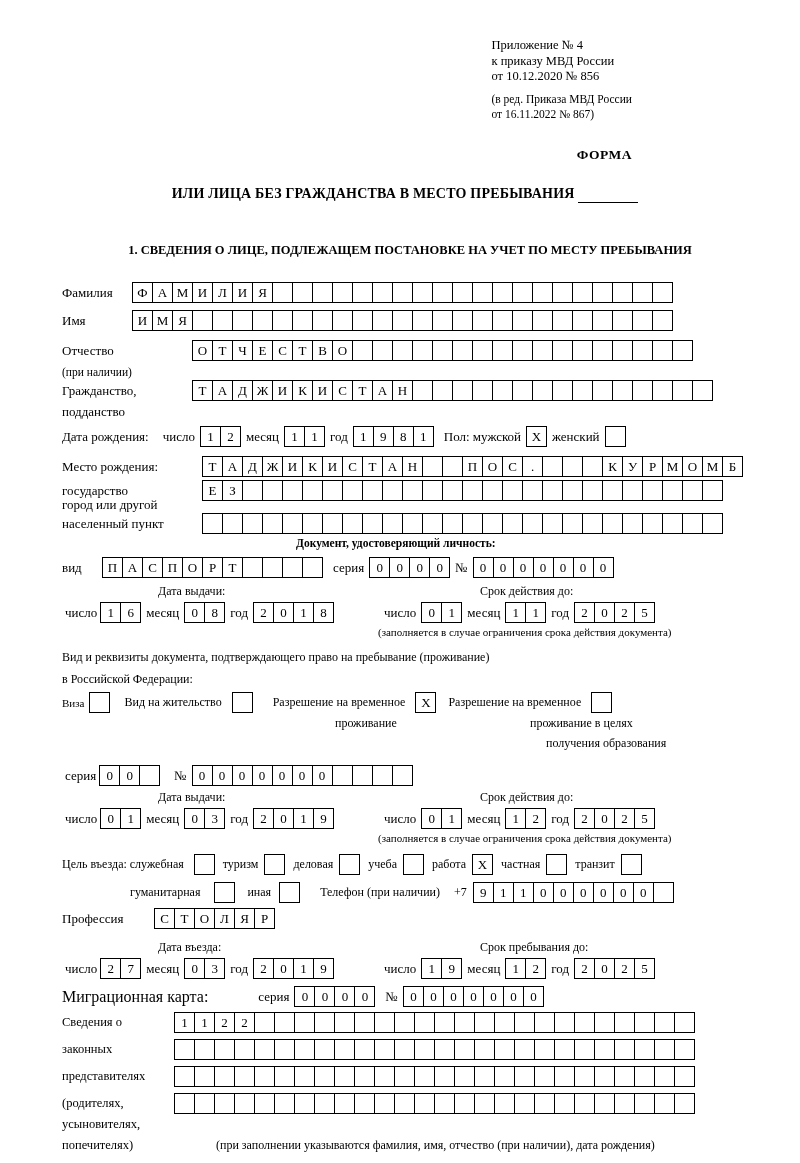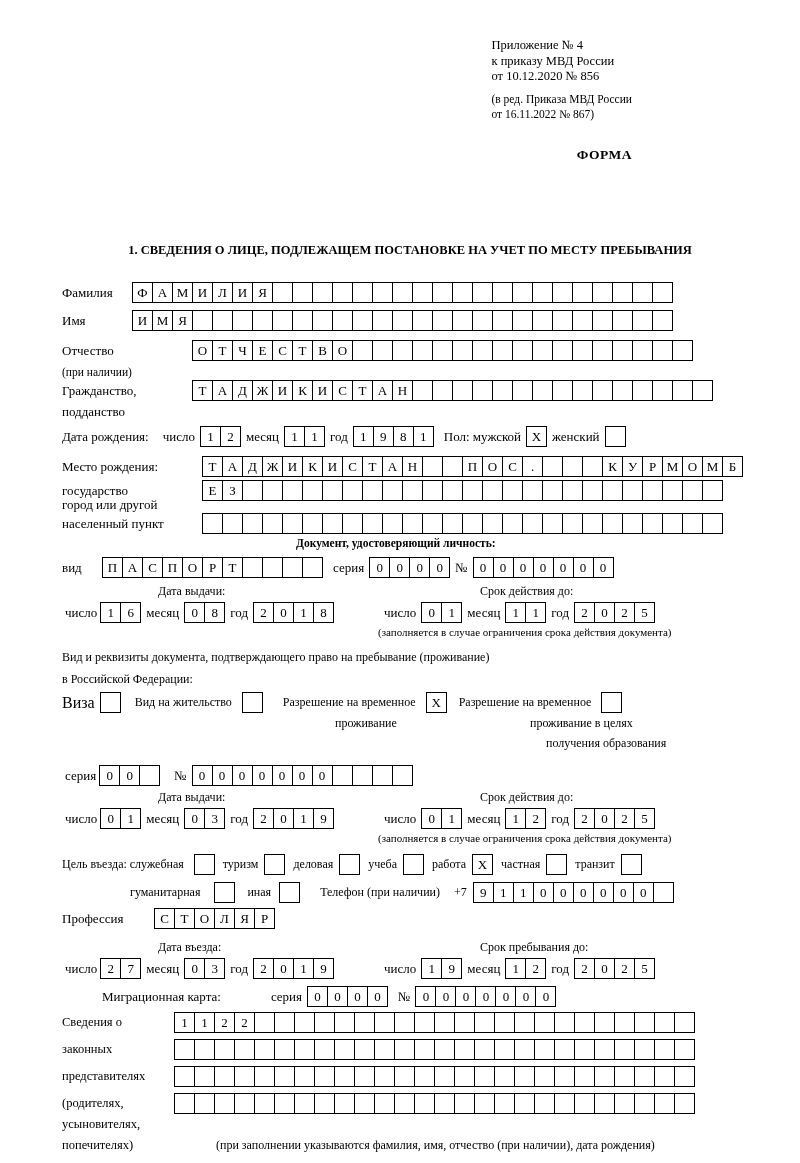--- a/index.html
+++ b/index.html
@@ -67,20 +67,21 @@
     <div class="l">Приложение № 4</div>
     <div class="l">к приказу МВД России</div>
     <div class="l">от 10.12.2020 № 856</div>
     <div class="gap"></div>
     <div class="l small">(в ред. Приказа МВД России</div>
     <div class="l small">от 16.11.2022 № 867)</div>
   </div>
   <div class="forma">ФОРМА</div>
 
   <div class="title">
+    <div><span>ИЛИ ЛИЦА БЕЗ ГРАЖДАНСТВА В МЕСТО ПРЕБЫВАНИЯ</span> <span class="ul"></span></div>
   </div>
   <div class="section1">1. СВЕДЕНИЯ О ЛИЦЕ, ПОДЛЕЖАЩЕМ ПОСТАНОВКЕ НА УЧЕТ ПО МЕСТУ ПРЕБЫВАНИЯ</div>
 
   <div class="row" style="top:282px;left:62px;">
     <span class="lbl" style="width:70px;display:inline-block;">Фамилия</span>
     <span class="boxes">
         <span class="bx">Ф</span>
         <span class="bx">А</span>
         <span class="bx">М</span>
         <span class="bx">И</span>
@@ -423,21 +424,21 @@
   </div>
 
   <div class="row" style="top:650px;left:62px;">
     <span class="lbl" style="font-size:12px;">Вид и реквизиты документа, подтверждающего право на пребывание (проживание)</span>
   </div>
   <div class="row" style="top:672px;left:62px;">
     <span class="lbl" style="font-size:12px;">в Российской Федерации:</span>
   </div>
 
   <div class="row" style="top:692px;left:62px;">
-    <span class="lbl" style="font-size:16px;">Виза</span>
+    <span class="lbl" style="font-size:11px;">Виза</span>
     <span class="boxes" style="margin-left:5px;">
         <span class="bx"></span>
       </span>
     <span class="lbl" style="font-size:12px;margin-left:14px;">Вид на жительство</span>
     <span class="boxes" style="margin-left:10px;">
         <span class="bx"></span>
       </span>
     <span class="lbl" style="font-size:12px;margin-left:20px;">Разрешение на временное</span>
     <span class="boxes" style="margin-left:10px;">
         <span class="bx">X</span>
@@ -631,21 +632,21 @@
     <span class="tx">год</span>
     <span class="boxes">
         <span class="bx">2</span>
         <span class="bx">0</span>
         <span class="bx">2</span>
         <span class="bx">5</span>
       </span>
   </div>
 
   <div class="row" style="top:986px;left:62px;">
-    <span class="lbl" style="font-size:13px;margin-left:40px;">Миграционная карта:</span>
+    <span class="lbl" style="font-size:16px;">Миграционная карта:</span>
     <span class="tx" style="margin-left:50px;">серия</span>
     <span class="boxes">
         <span class="bx">0</span>
         <span class="bx">0</span>
         <span class="bx">0</span>
         <span class="bx">0</span>
       </span>
     <span class="tx" style="margin-left:10px;">№</span>
     <span class="boxes">
         <span class="bx">0</span>

